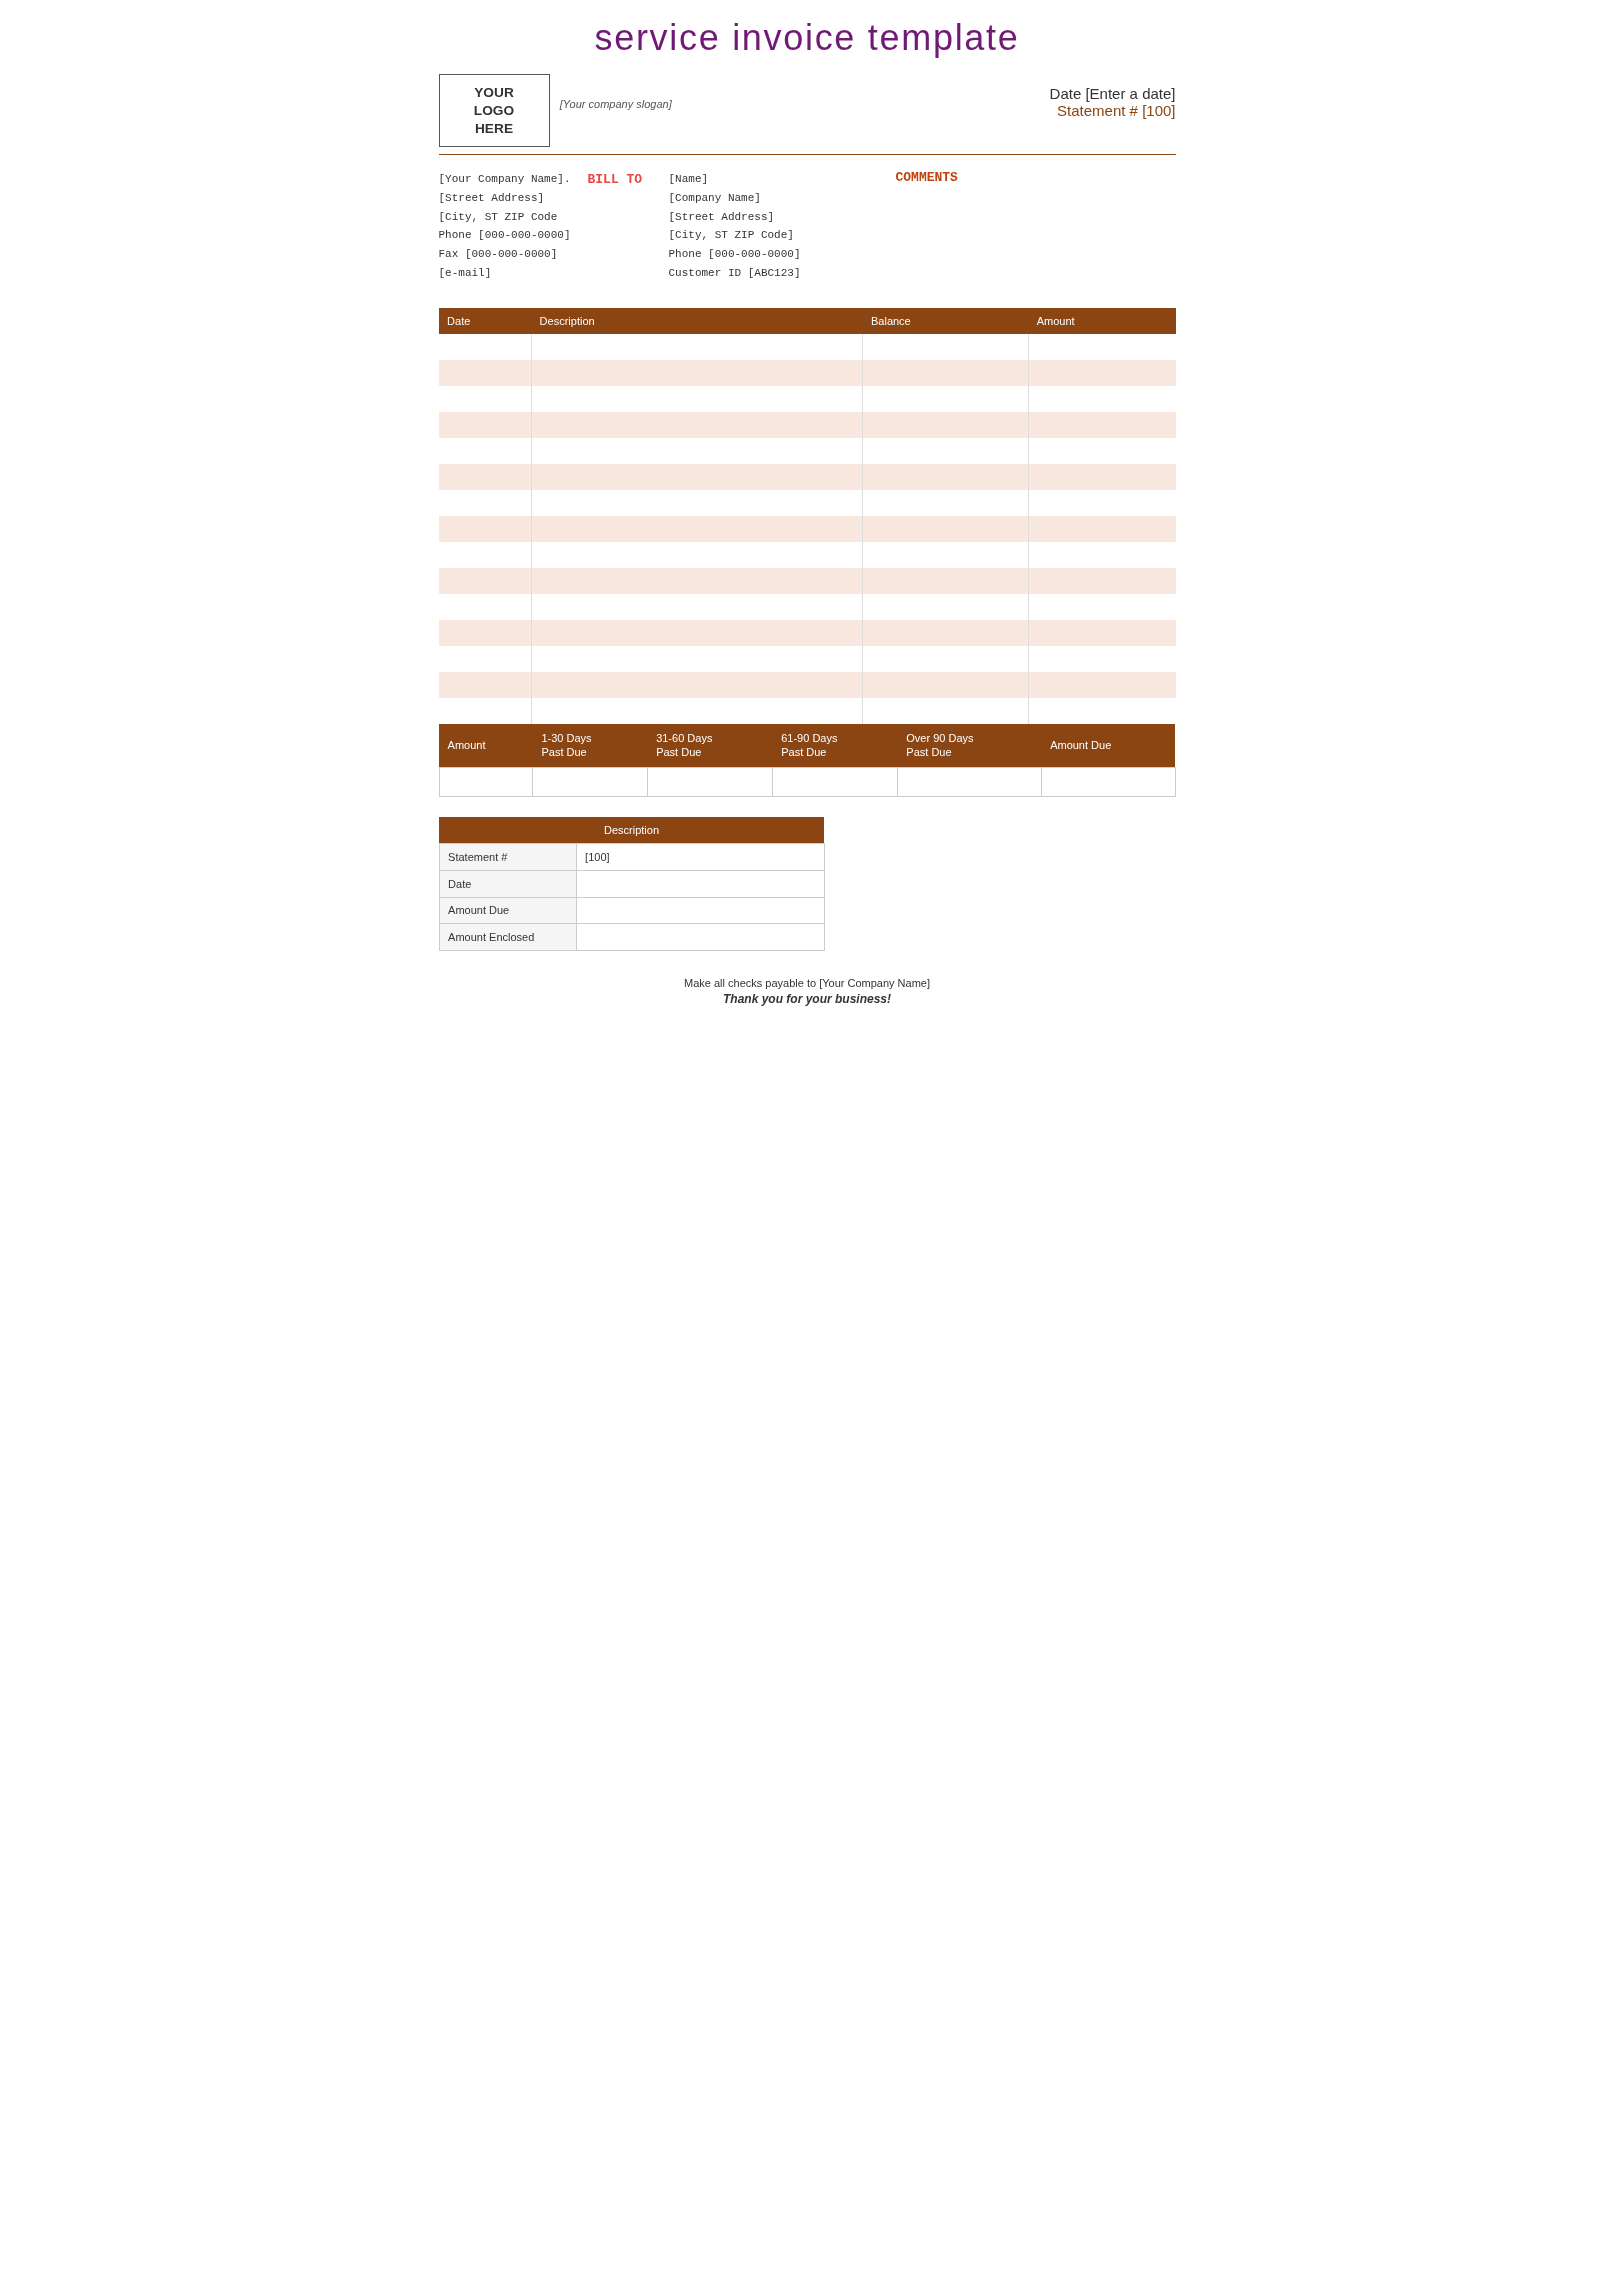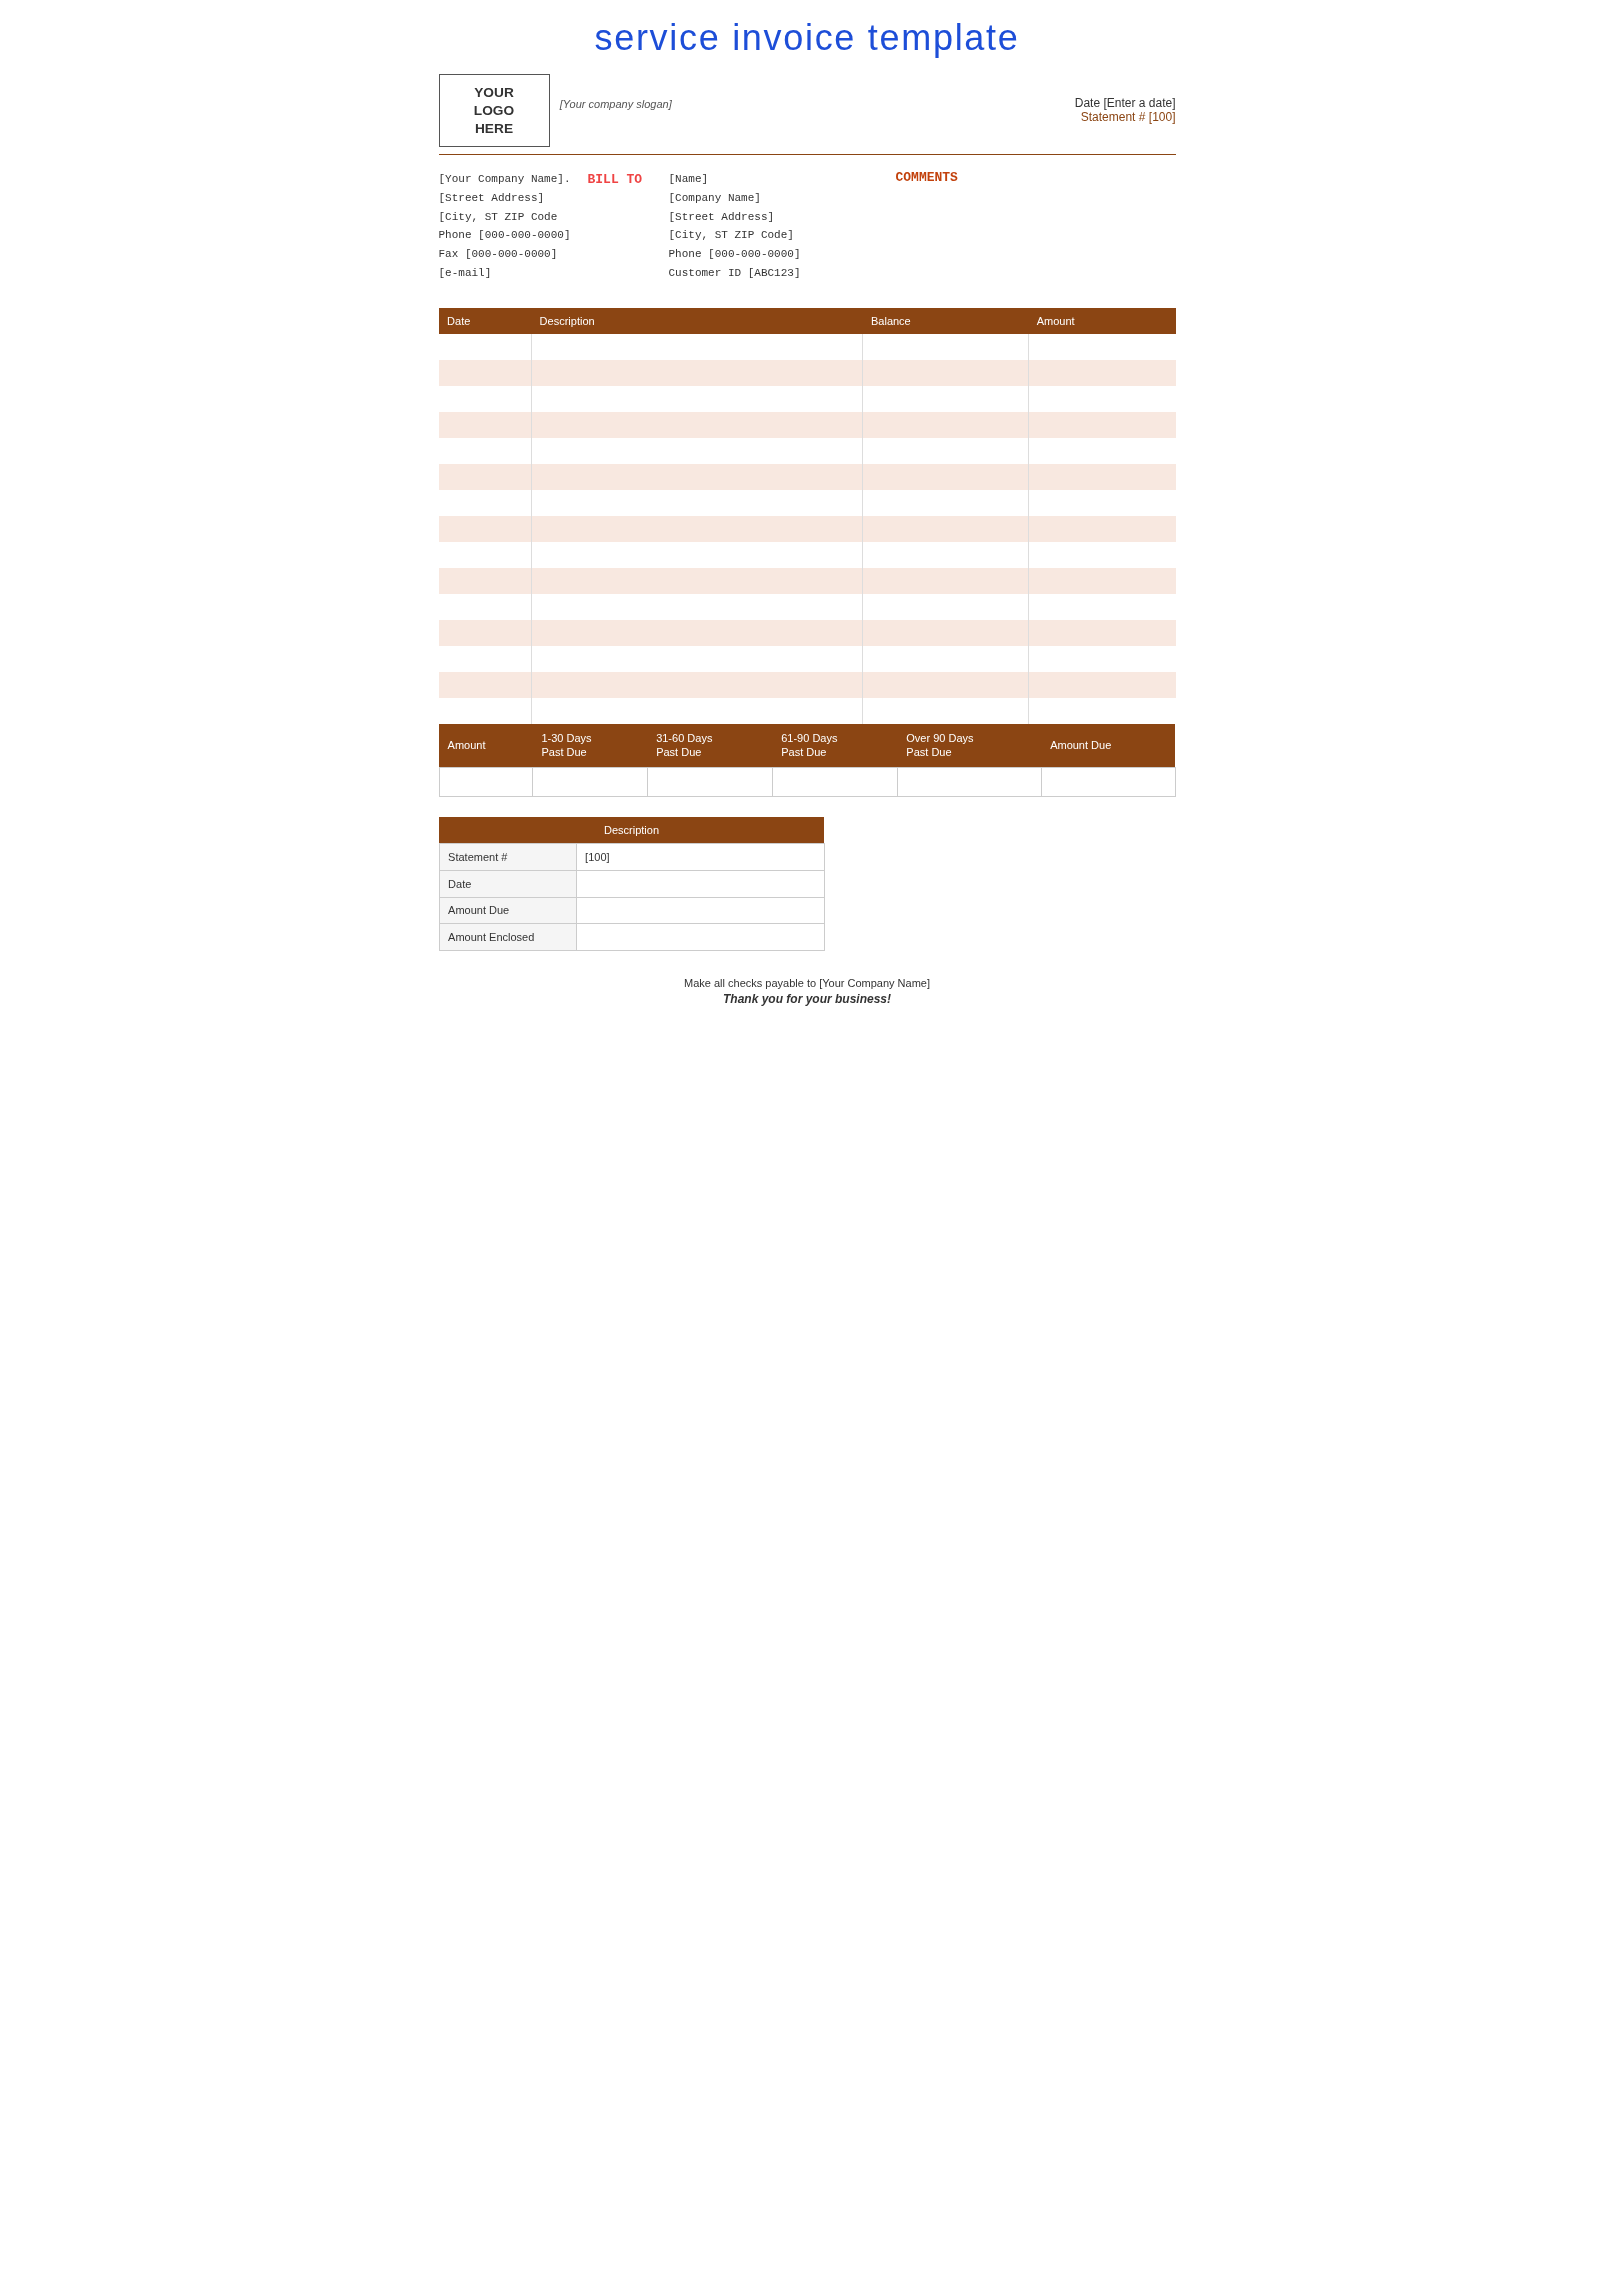--- a/index.html
+++ b/index.html
@@ -10,21 +10,21 @@
       width: 805px;
       margin: 0 auto;
       padding: 17px 34px 34px 34px;
       font-size: 11px;
     }
 
     
     .page-title {
       text-align: center;
       font-size: 36px;
-      color: #1d4ed8;
+      color: #701a75;
       font-weight: 300;
       letter-spacing: 1.7px;
       margin-bottom: 15.4px;
     }
 
     
     .header-row {
       display: flex;
       align-items: flex-start;
       justify-content: space-between;
@@ -46,22 +46,22 @@
       font-style: italic;
       color: #555;
       font-size: 11px;
     }
     .header-left {
       display: flex;
       align-items: flex-start;
     }
     .header-right {
       text-align: right;
-      font-size: 12px;
-      margin-top: 22px;
+      font-size: 15px;
+      margin-top: 11px;
     }
     .header-right .date-line {
       color: #333;
     }
     .header-right .statement-line {
       color: #8B4513;
     }
 
     
     .divider {

